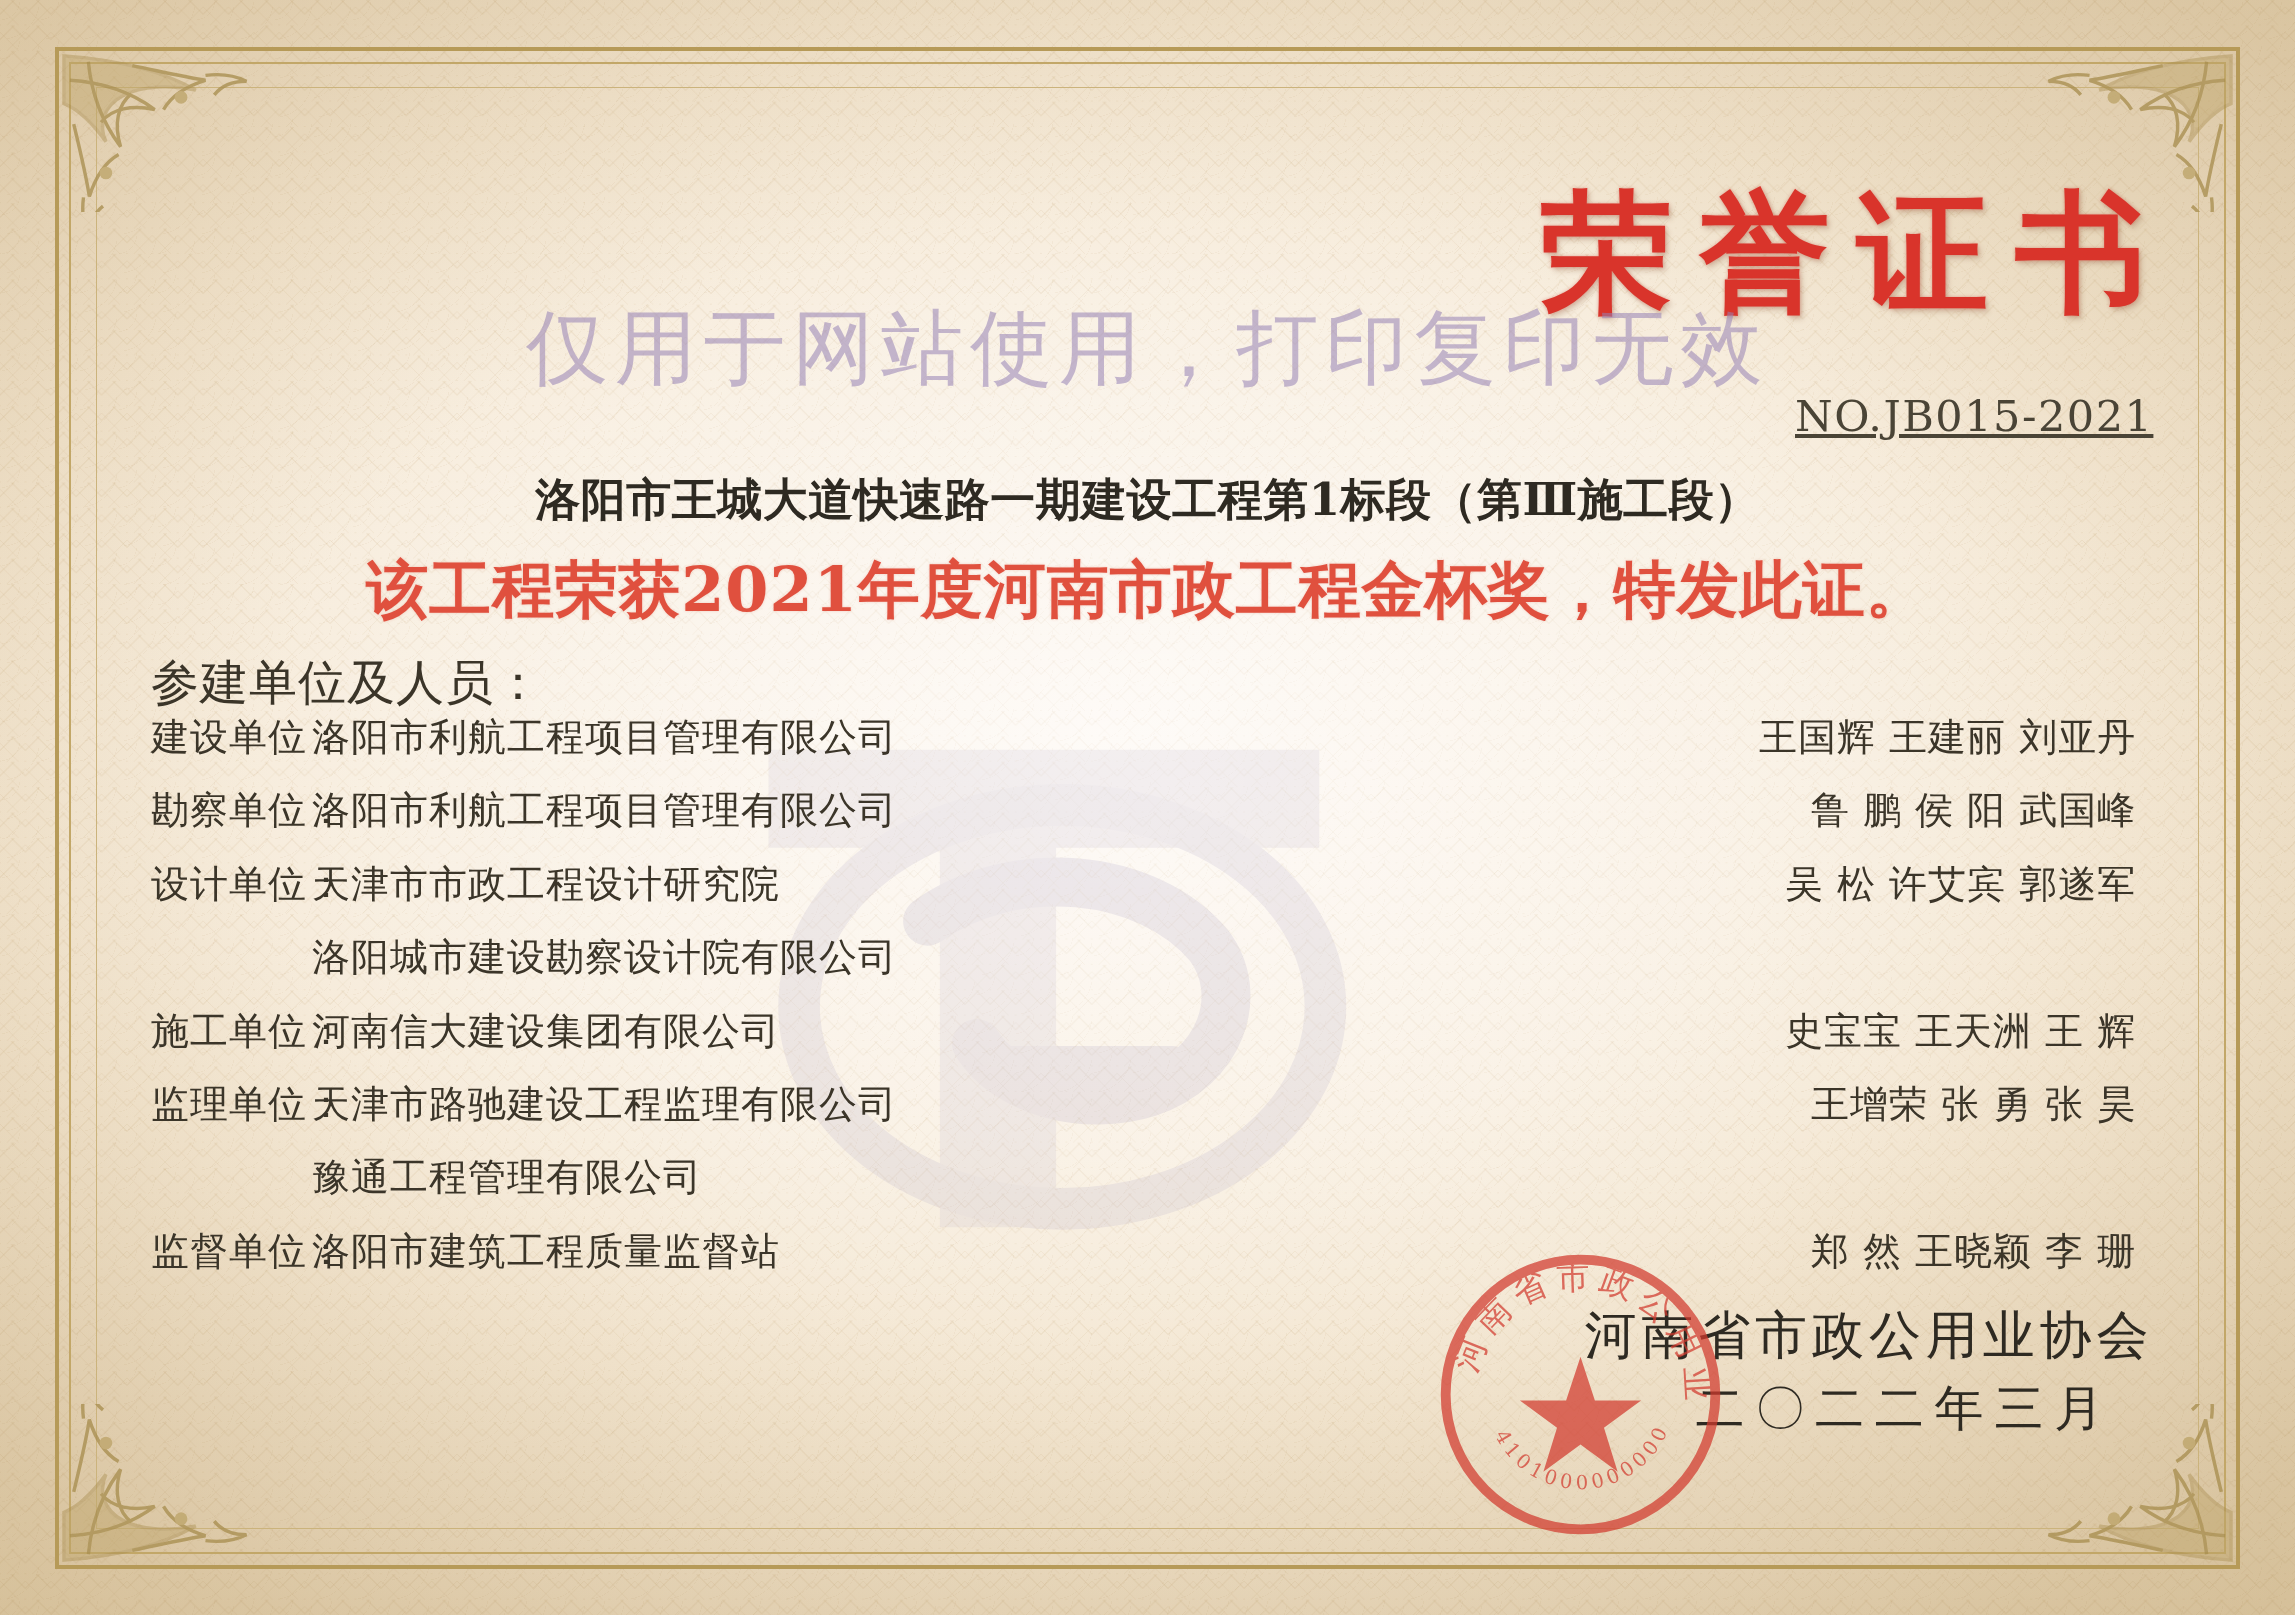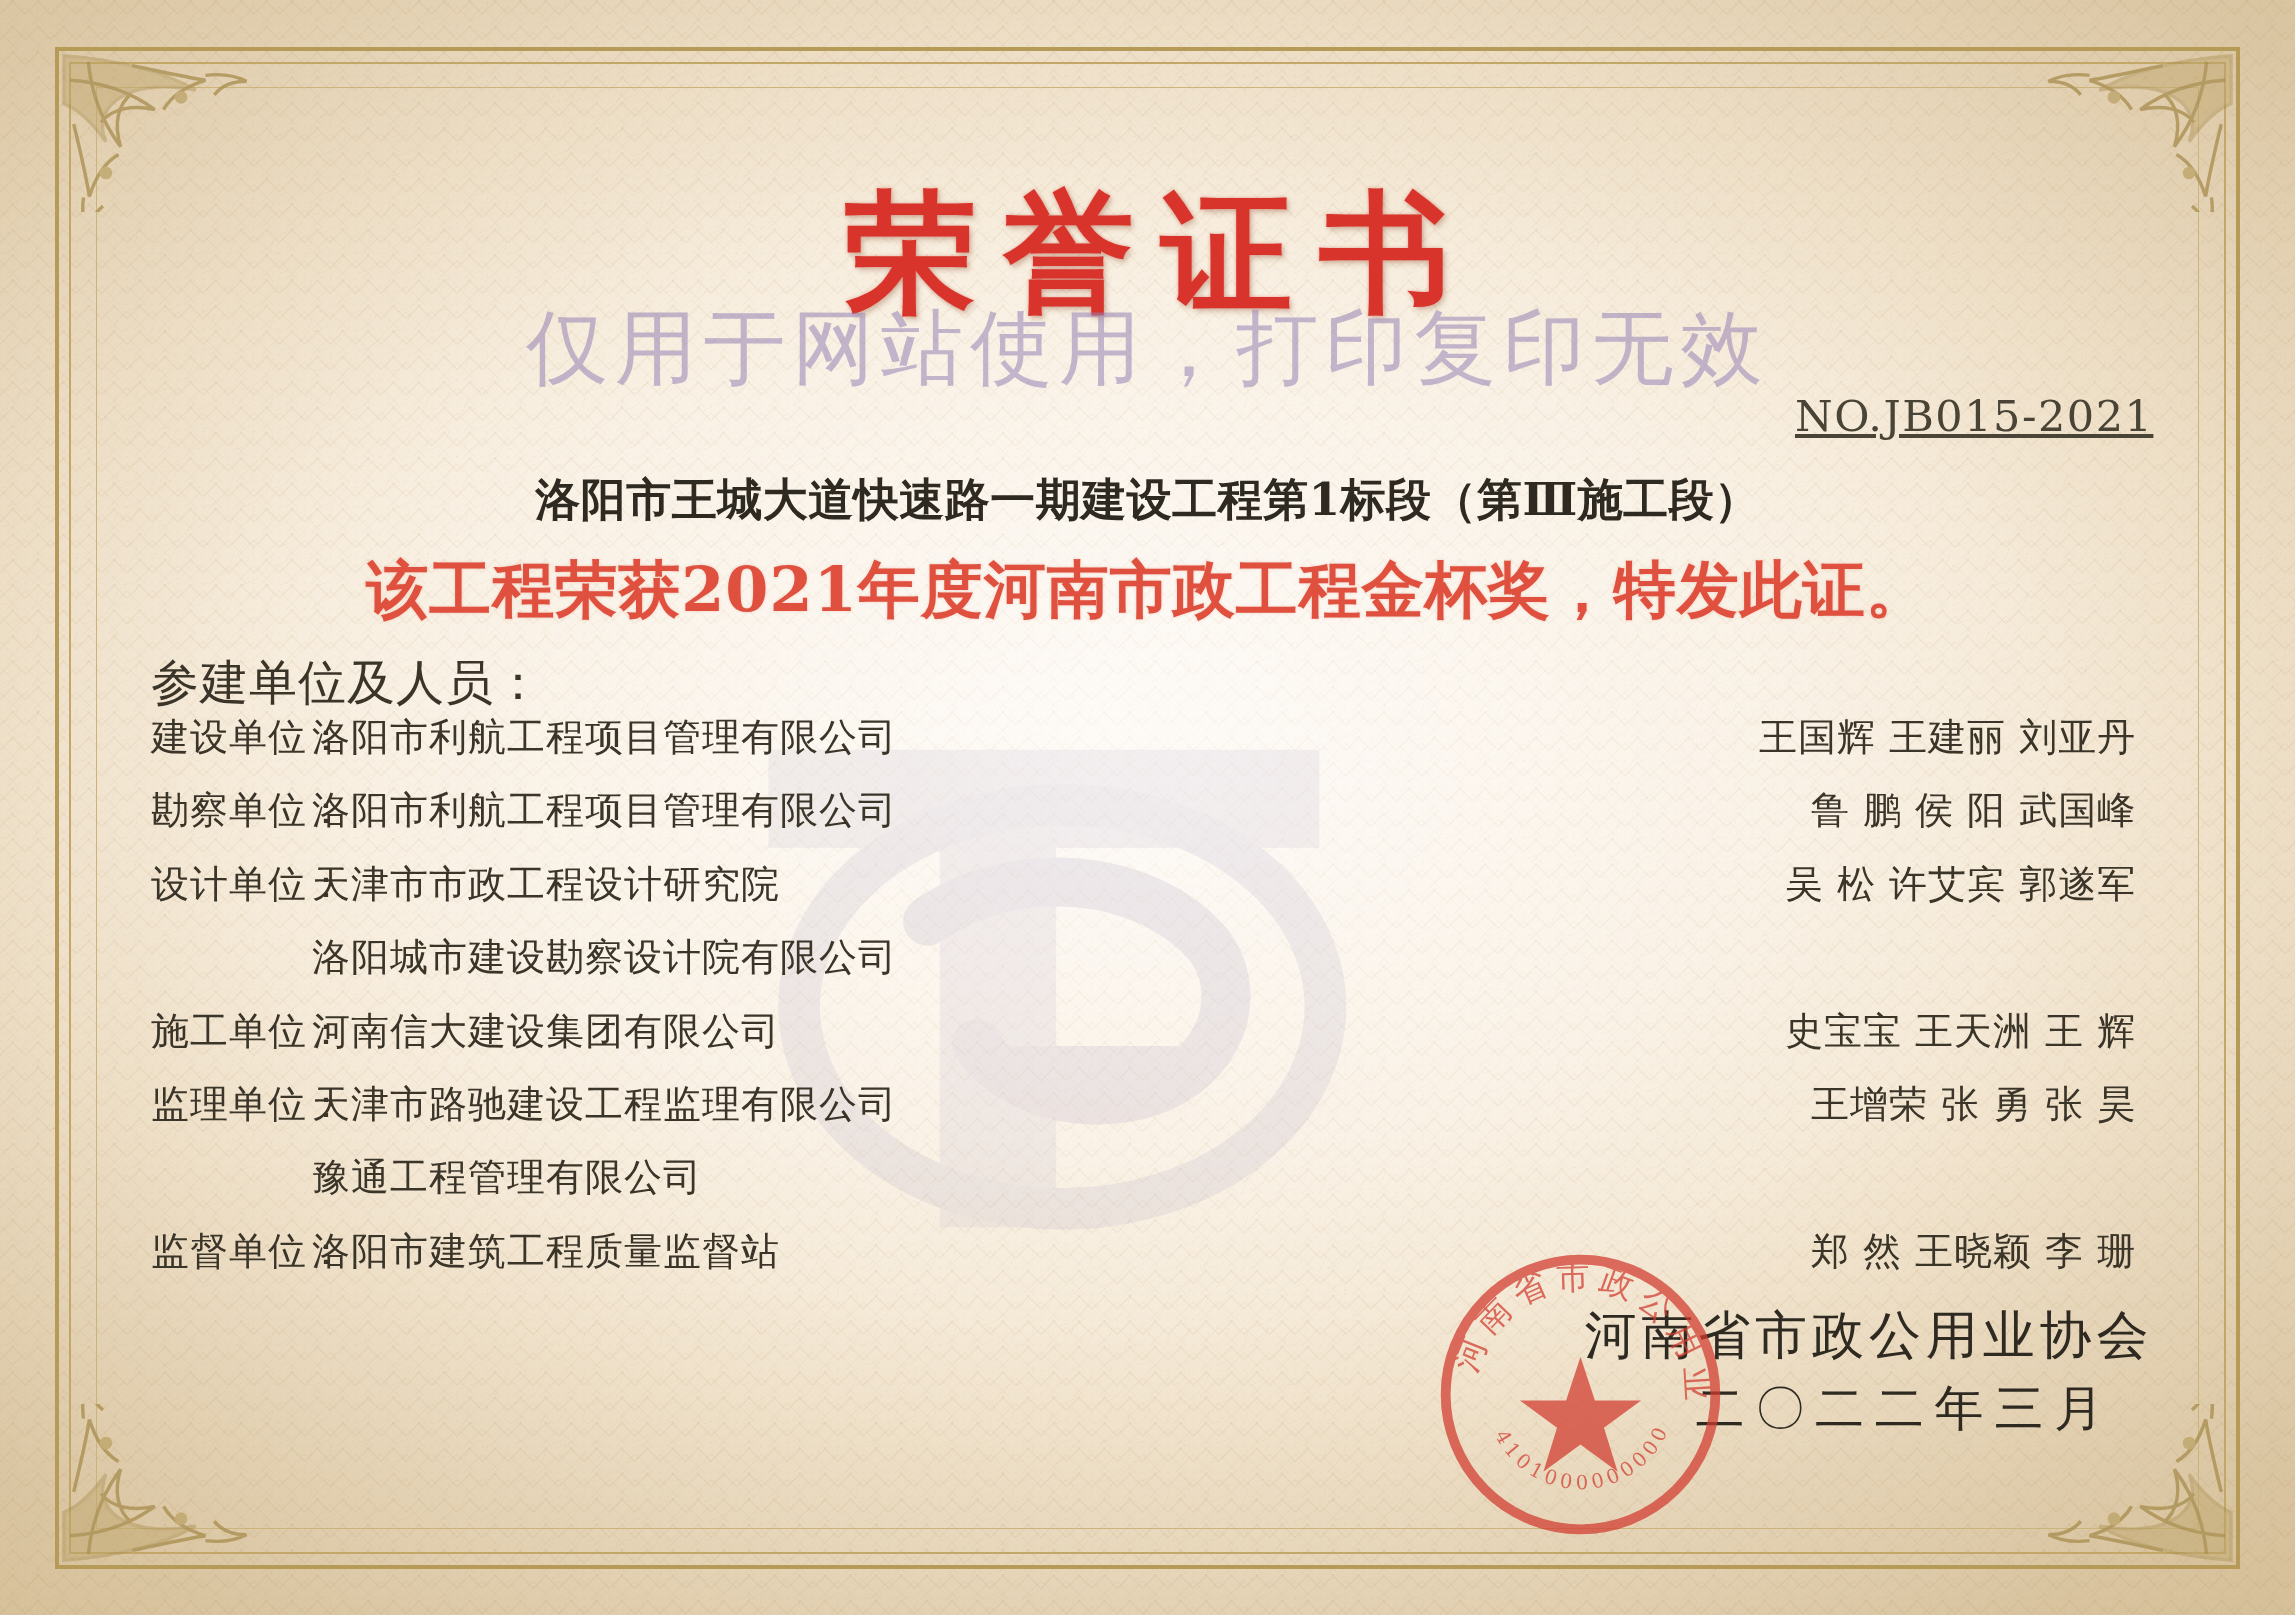--- a/index.html
+++ b/index.html
@@ -90,21 +90,21 @@
     left: 122px;
     top: 98px;
     right: 122px;
     bottom: 98px;
   }
 
   .title {
     position: absolute;
     left: 0; right: 0;
     top: 68px;
-    text-align: center;
+    text-align: right;
     font-family: "DejaVu Serif", serif;
     font-weight: bold;
     font-size: 131px;
     letter-spacing: 27px;
     text-indent: 27px;
     color: #d9342b;
     text-shadow: 0 0 3.9px rgba(190,40,30,0.35), 2.9px 3.9px 4.9px rgba(140,90,60,0.25);
   }
 
   .watermark-text {

